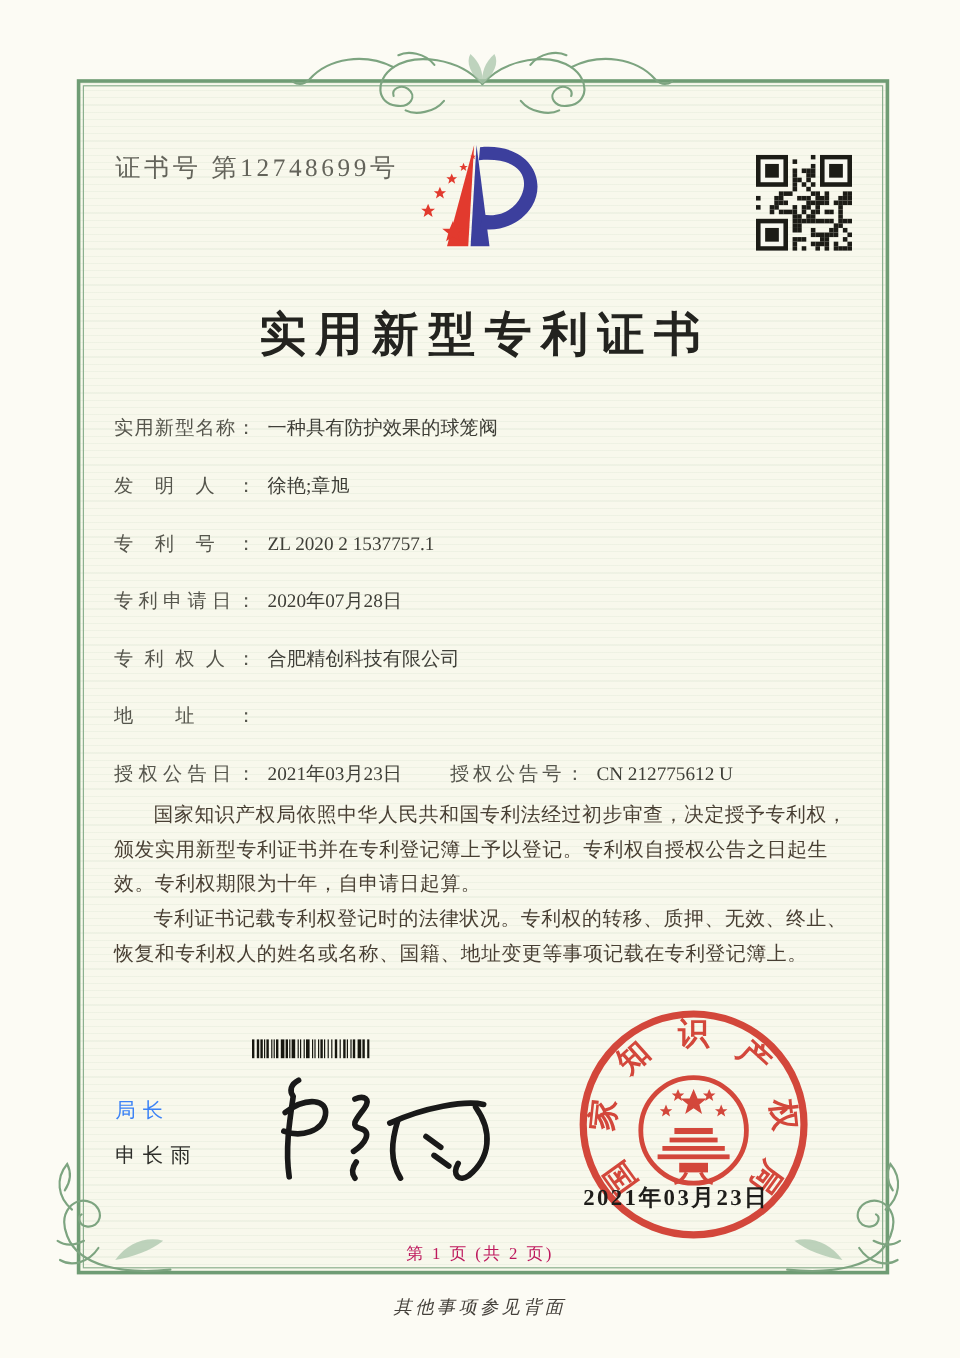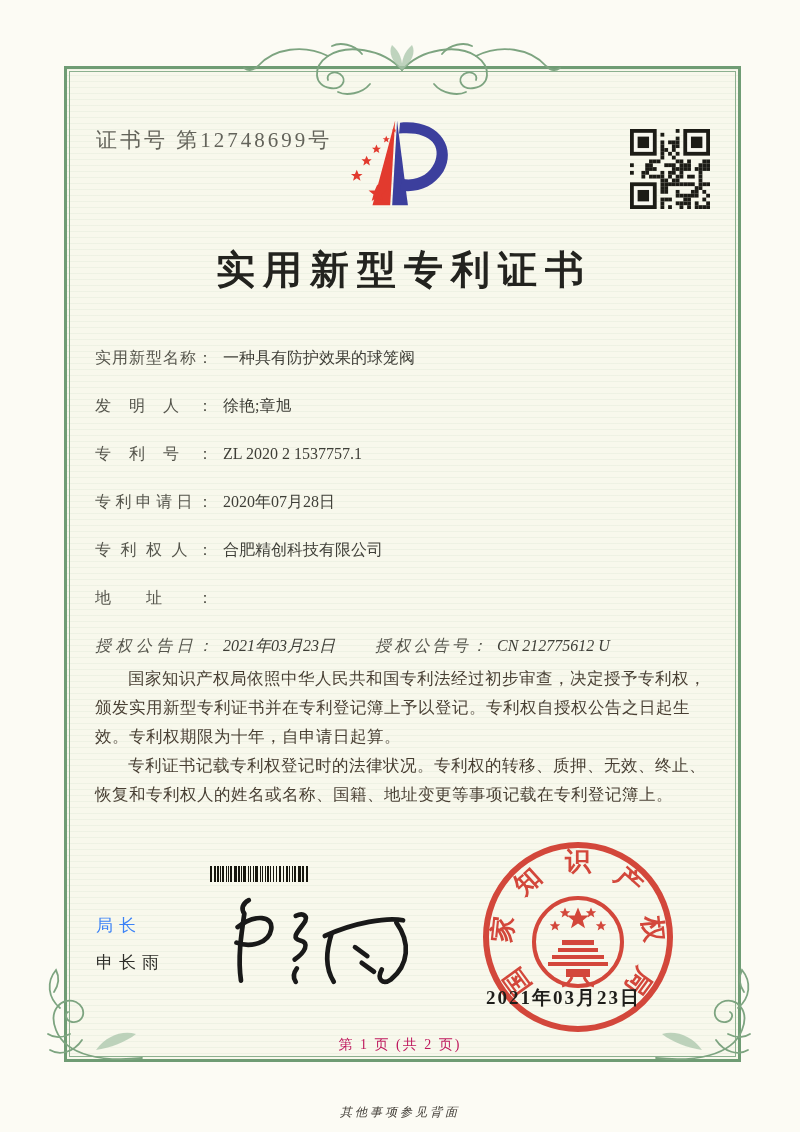--- a/index.html
+++ b/index.html
@@ -23,33 +23,33 @@
   .flourish.top{left:242px;top:40px;width:320px;height:60px;}
   .flourish.bl{left:26px;top:968px;width:120px;height:100px;}
   .flourish.br{left:652px;top:968px;width:120px;height:100px;transform:scaleX(-1);}
 
   .cert-no{position:absolute;left:96px;top:126px;font-size:21px;letter-spacing:3px;color:#63635a;}
 
   .logo{position:absolute;left:343px;top:114px;width:118px;height:100px;}
   .qr{position:absolute;left:630px;top:129px;width:80px;height:80px;}
 
   .title{
-    position:absolute;left:0;right:0;top:243px;text-align:center;
+    position:absolute;left:0;right:0;top:252px;text-align:center;
     font-size:39px;font-weight:700;letter-spacing:8px;text-indent:8px;color:#23231f;
   }
 
   .fields{position:absolute;left:95px;right:82px;top:343px;}
   .field-row{display:flex;margin-bottom:18px;font-size:16px;line-height:30px;color:#44443d;}
   .field-label{
     flex:0 0 118px;text-align:justify;text-align-last:justify;
     color:#55554c;
   }
   .field-value{flex:1;padding-left:10px;color:#3e3e37;}
   .field-row.address .field-value{line-height:26px;padding-top:2px;}
-  .grant-row{display:flex;font-size:16px;line-height:30px;margin-top:2px;color:#44443d;font-style:italic;}
+  .grant-row{display:flex;font-size:16px;line-height:30px;margin-top:2px;color:#44443d;}
   .grant-pair{display:flex;}
   .grant-pair .field-label{flex:0 0 118px;}
   .grant-pair.second{margin-left:40px;}
   .grant-pair.second .field-label{flex:0 0 112px;}
 
   .body-text{position:absolute;left:95px;right:84px;top:664px;}
   .body-text p{
     margin:0;font-size:16.5px;line-height:29px;text-indent:2em;
     color:#483f33;letter-spacing:0.5px;
   }
@@ -61,21 +61,21 @@
 
   .seal{position:absolute;left:478px;top:837px;width:200px;height:200px;opacity:0.92;}
   .seal-date{
     position:absolute;left:486px;top:985px;font-size:19px;font-weight:700;
     letter-spacing:2px;color:#1e1d1a;z-index:5;
   }
 
   .page-num{position:absolute;left:0;right:0;top:1036px;text-align:center;font-size:14px;letter-spacing:2px;color:#be185d;}
   .back-note{
     position:absolute;left:0;right:0;top:1080px;text-align:center;
-    font-size:12px;font-style:italic;letter-spacing:3px;color:#44403a;margin-top:24px;
+    font-size:15px;font-style:italic;letter-spacing:3px;color:#44403a;
   }
   .green-stroke{stroke:#7da480;fill:none;stroke-width:1.8;stroke-linecap:round;}
   .green-fill{fill:#a9c6ab;opacity:0.75;}
 </style>
 </head>
 <body>
 
 <div class="paper">
 
   <div class="frame">

